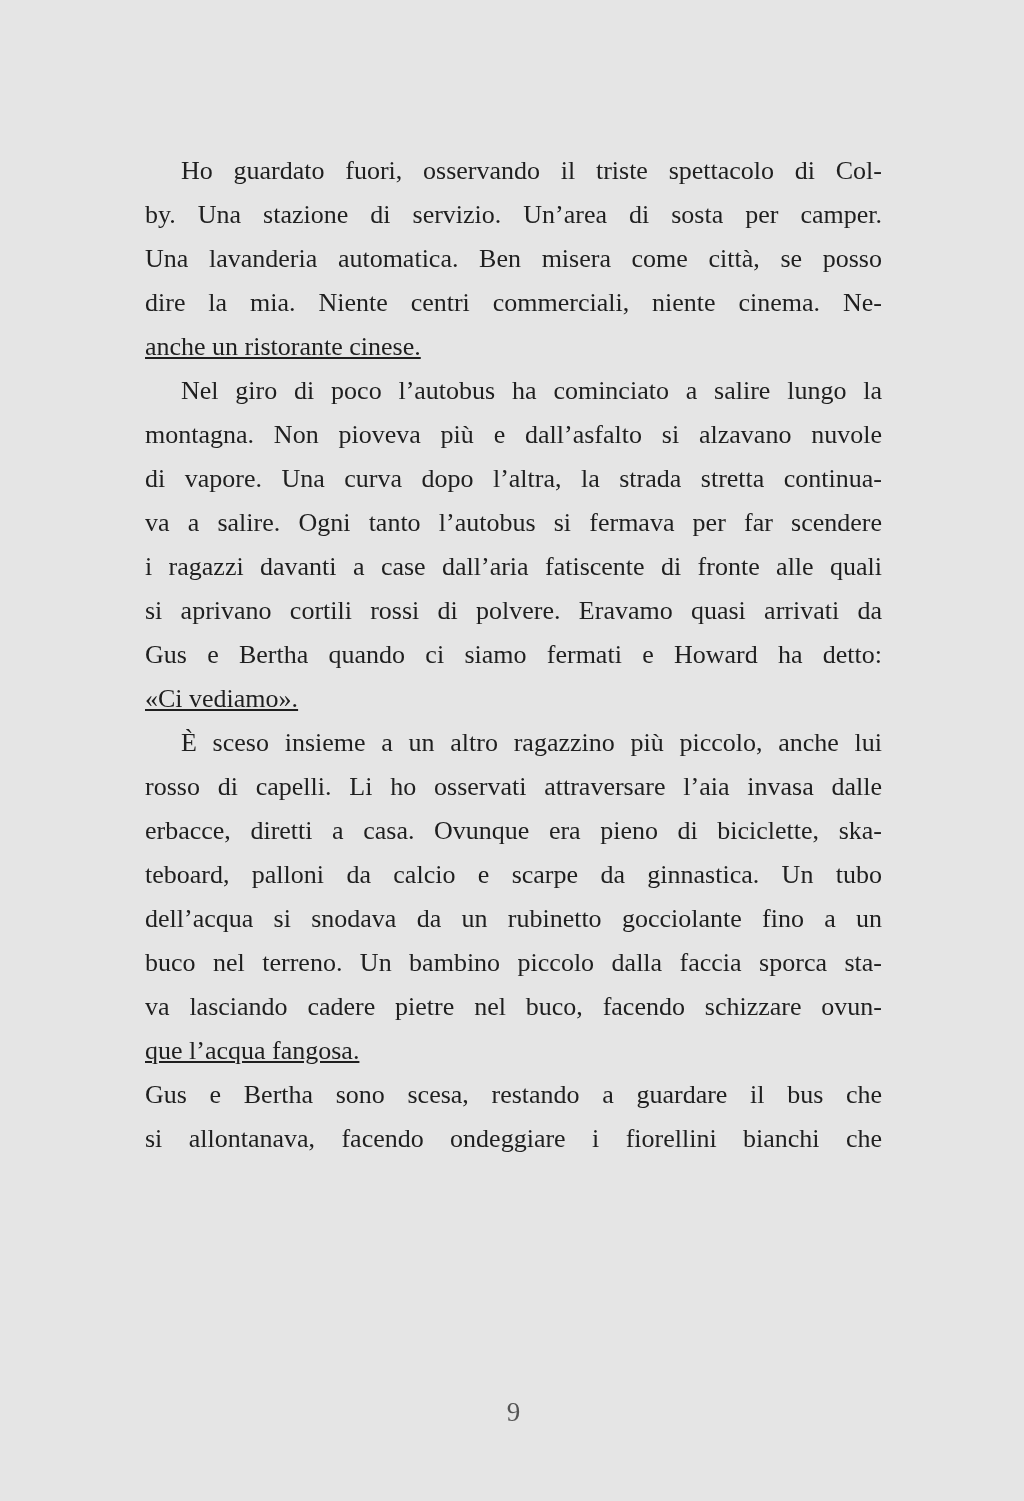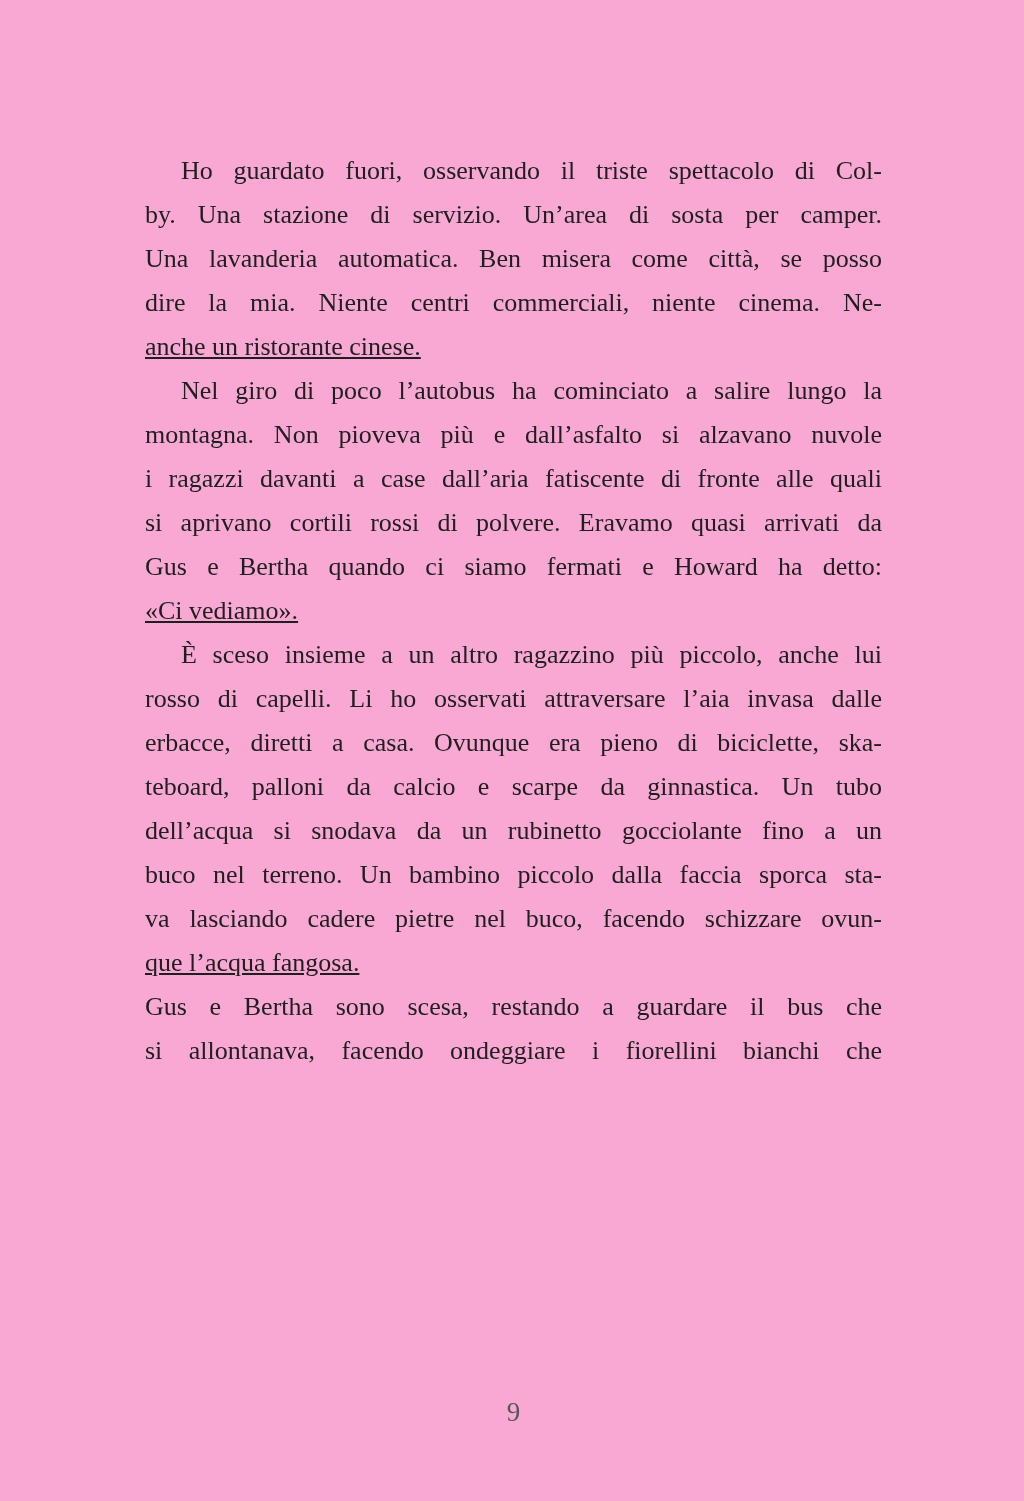--- a/index.html
+++ b/index.html
@@ -13,21 +13,21 @@
     font-family: "Liberation Serif", serif;
     overflow: hidden;
     position: relative;
   }
   .book-page {
     position: absolute;
     left: 0;
     top: 0;
     width: 1024px;
     height: 1501px;
-    background: #f9a8d4;
+    background: #e5e5e5;
   }
   .text-block {
     position: absolute;
     left: 145px;
     top: 149px;
     width: 737px;
     color: #1f1f1f;
     font-size: 26px;
     line-height: 44px;
   }
@@ -65,20 +65,22 @@
       <div class="paragraph">
         <div class="line first">Ho guardato fuori, osservando il triste spettacolo di Col-</div>
         <div class="line">by. Una stazione di servizio. Un’area di sosta per camper.</div>
         <div class="line">Una lavanderia automatica. Ben misera come città, se posso</div>
         <div class="line">dire la mia. Niente centri commerciali, niente cinema. Ne-</div>
         <div class="line last">anche un ristorante cinese.</div>
       </div>
       <div class="paragraph">
         <div class="line first">Nel giro di poco l’autobus ha cominciato a salire lungo la</div>
         <div class="line">montagna. Non pioveva più e dall’asfalto si alzavano nuvole</div>
+        <div class="line">di vapore. Una curva dopo l’altra, la strada stretta continua-</div>
+        <div class="line">va a salire. Ogni tanto l’autobus si fermava per far scendere</div>
         <div class="line">i ragazzi davanti a case dall’aria fatiscente di fronte alle quali</div>
         <div class="line">si aprivano cortili rossi di polvere. Eravamo quasi arrivati da</div>
         <div class="line">Gus e Bertha quando ci siamo fermati e Howard ha detto:</div>
         <div class="line last">«Ci vediamo».</div>
       </div>
       <div class="paragraph">
         <div class="line first">È sceso insieme a un altro ragazzino più piccolo, anche lui</div>
         <div class="line">rosso di capelli. Li ho osservati attraversare l’aia invasa dalle</div>
         <div class="line">erbacce, diretti a casa. Ovunque era pieno di biciclette, ska-</div>
         <div class="line">teboard, palloni da calcio e scarpe da ginnastica. Un tubo</div>

